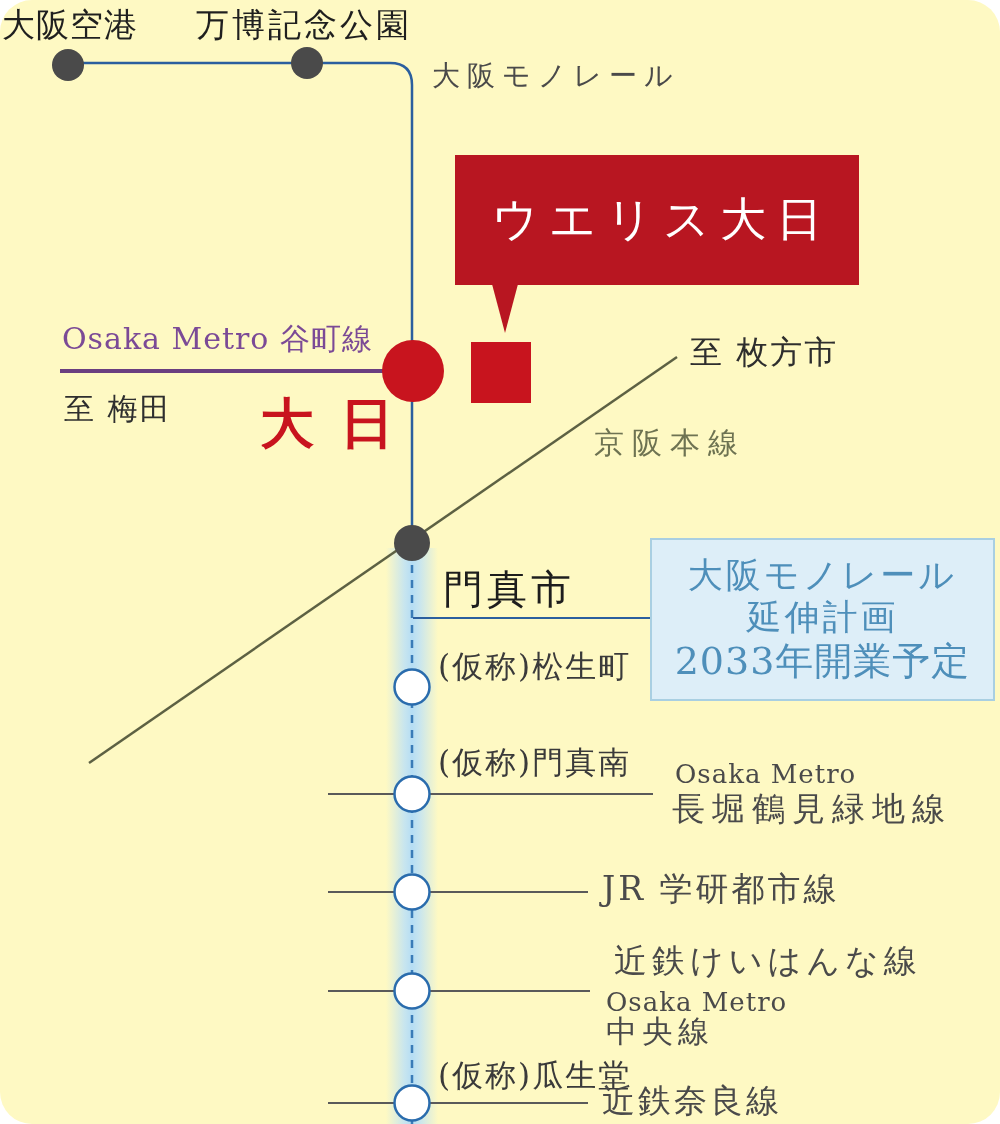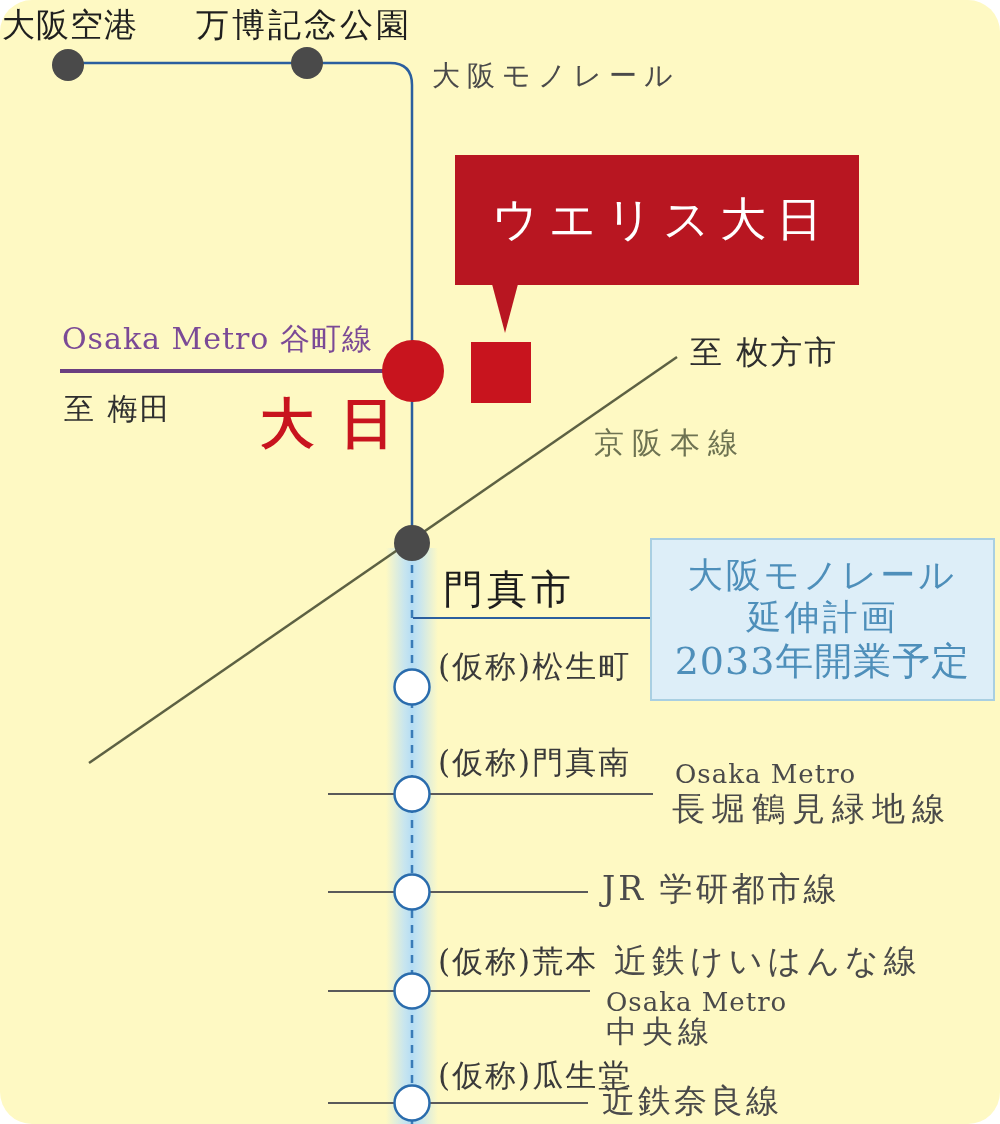--- a/index.html
+++ b/index.html
@@ -142,21 +142,20 @@
   </div>
 
   <div class="lbl p-name n1">(仮称)松生町</div>
 
   <div class="lbl p-name n2">(仮称)門真南</div>
   <div class="lbl t-small c2s">Osaka Metro</div>
   <div class="lbl t-large c2l">長堀鶴見緑地線</div>
 
   <div class="lbl t-large c3l">JR 学研都市線</div>
 
-  <div class="lbl p-name n4">(仮称)荒本</div>
   <div class="lbl t-large c4l">近鉄けいはんな線</div>
   <div class="lbl t-small c4s">Osaka Metro</div>
   <div class="lbl t-large c4l2">中央線</div>
 
   <div class="lbl p-name n5">(仮称)瓜生堂</div>
   <div class="lbl t-large c5l">近鉄奈良線</div>
 
 </div>
 
 </body></html>

